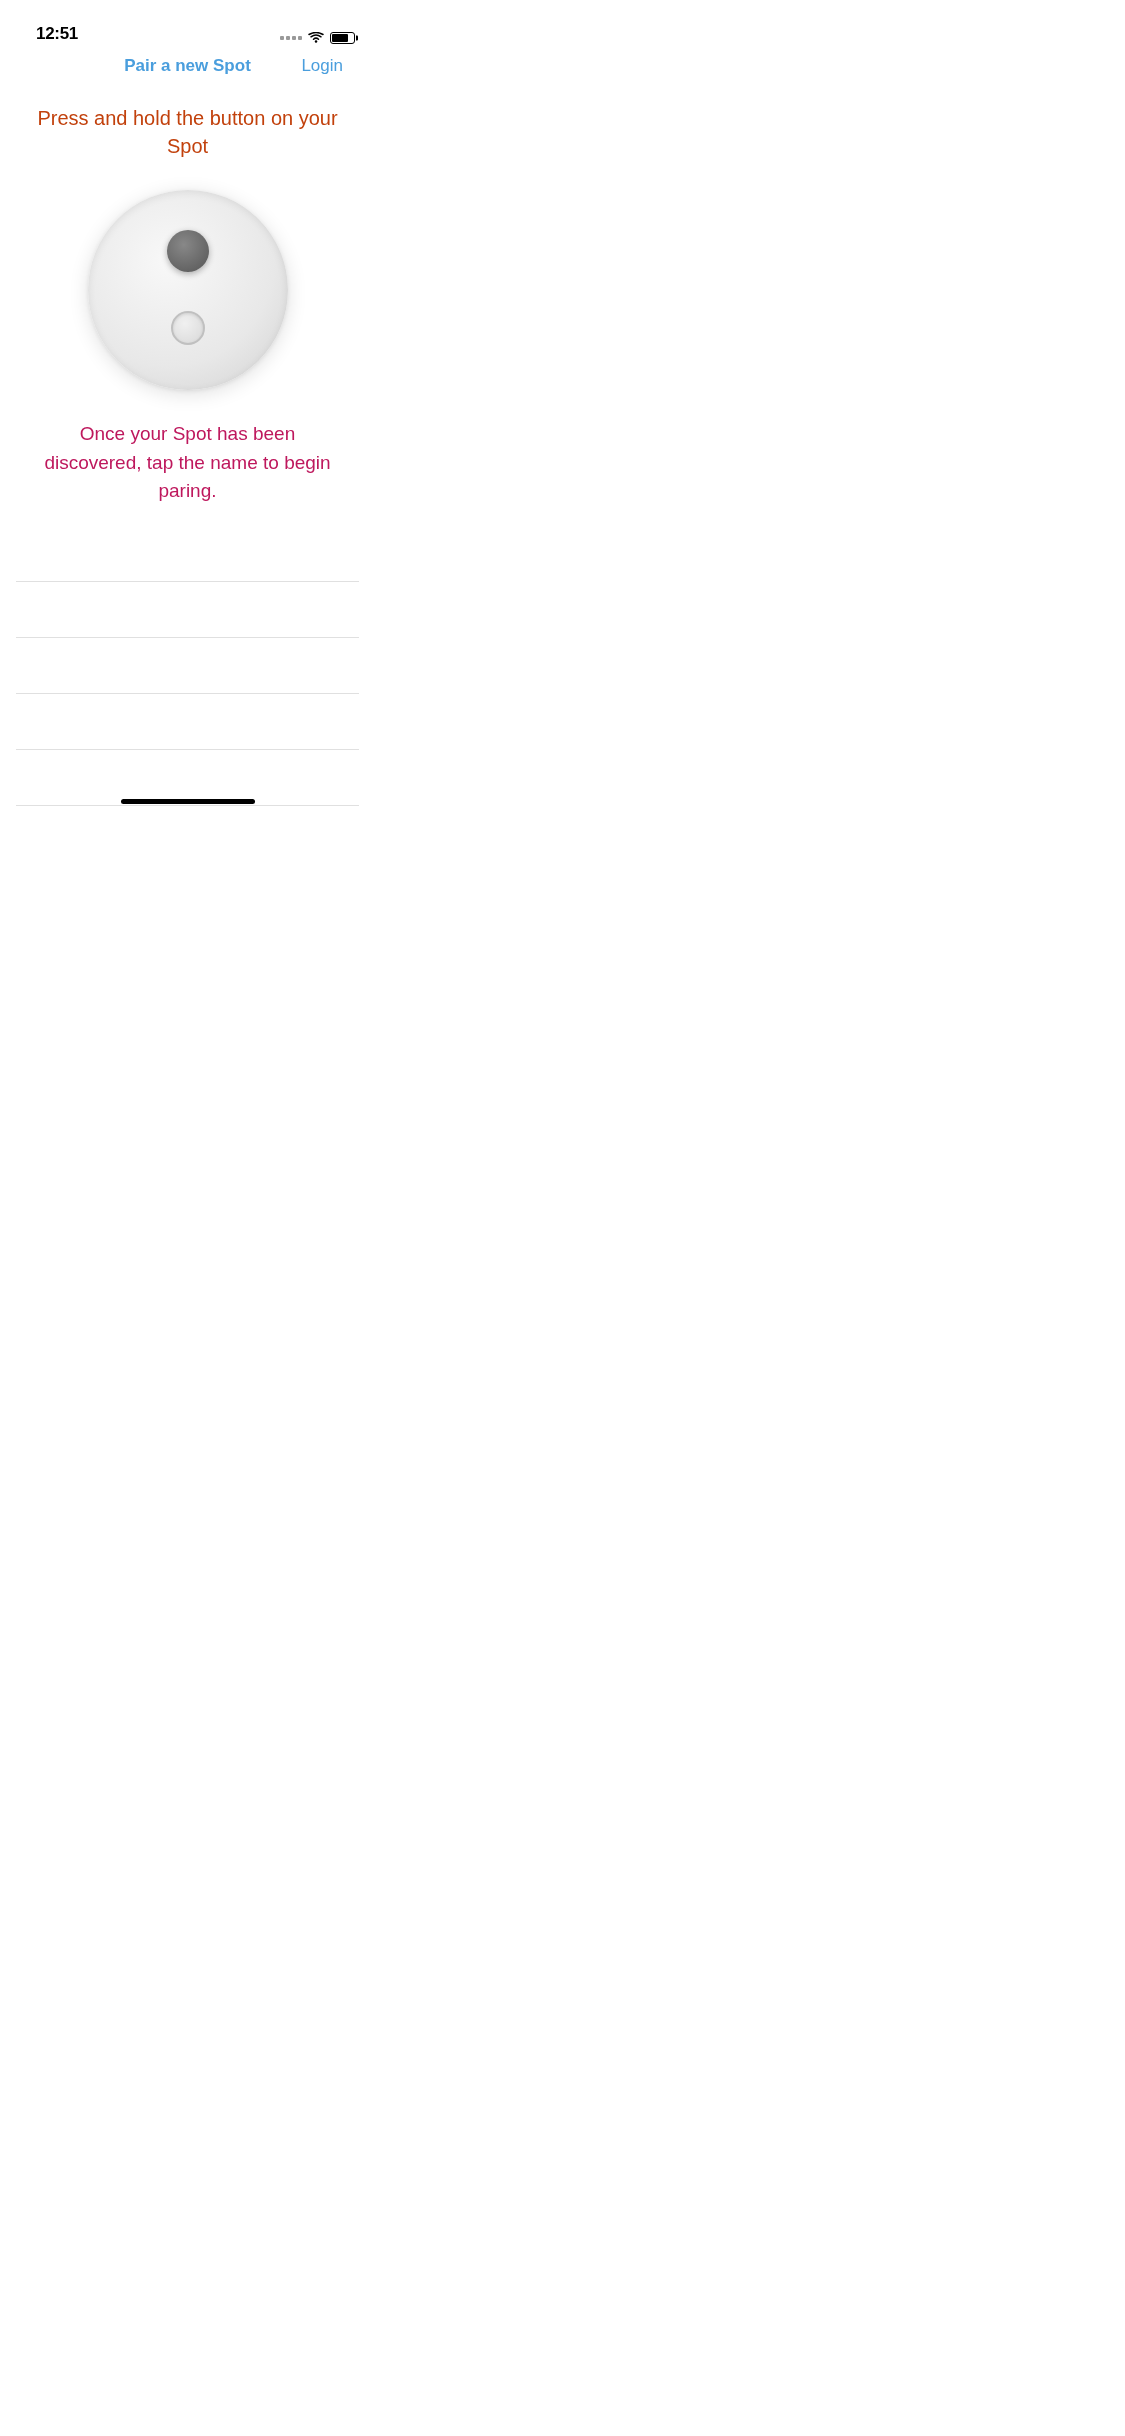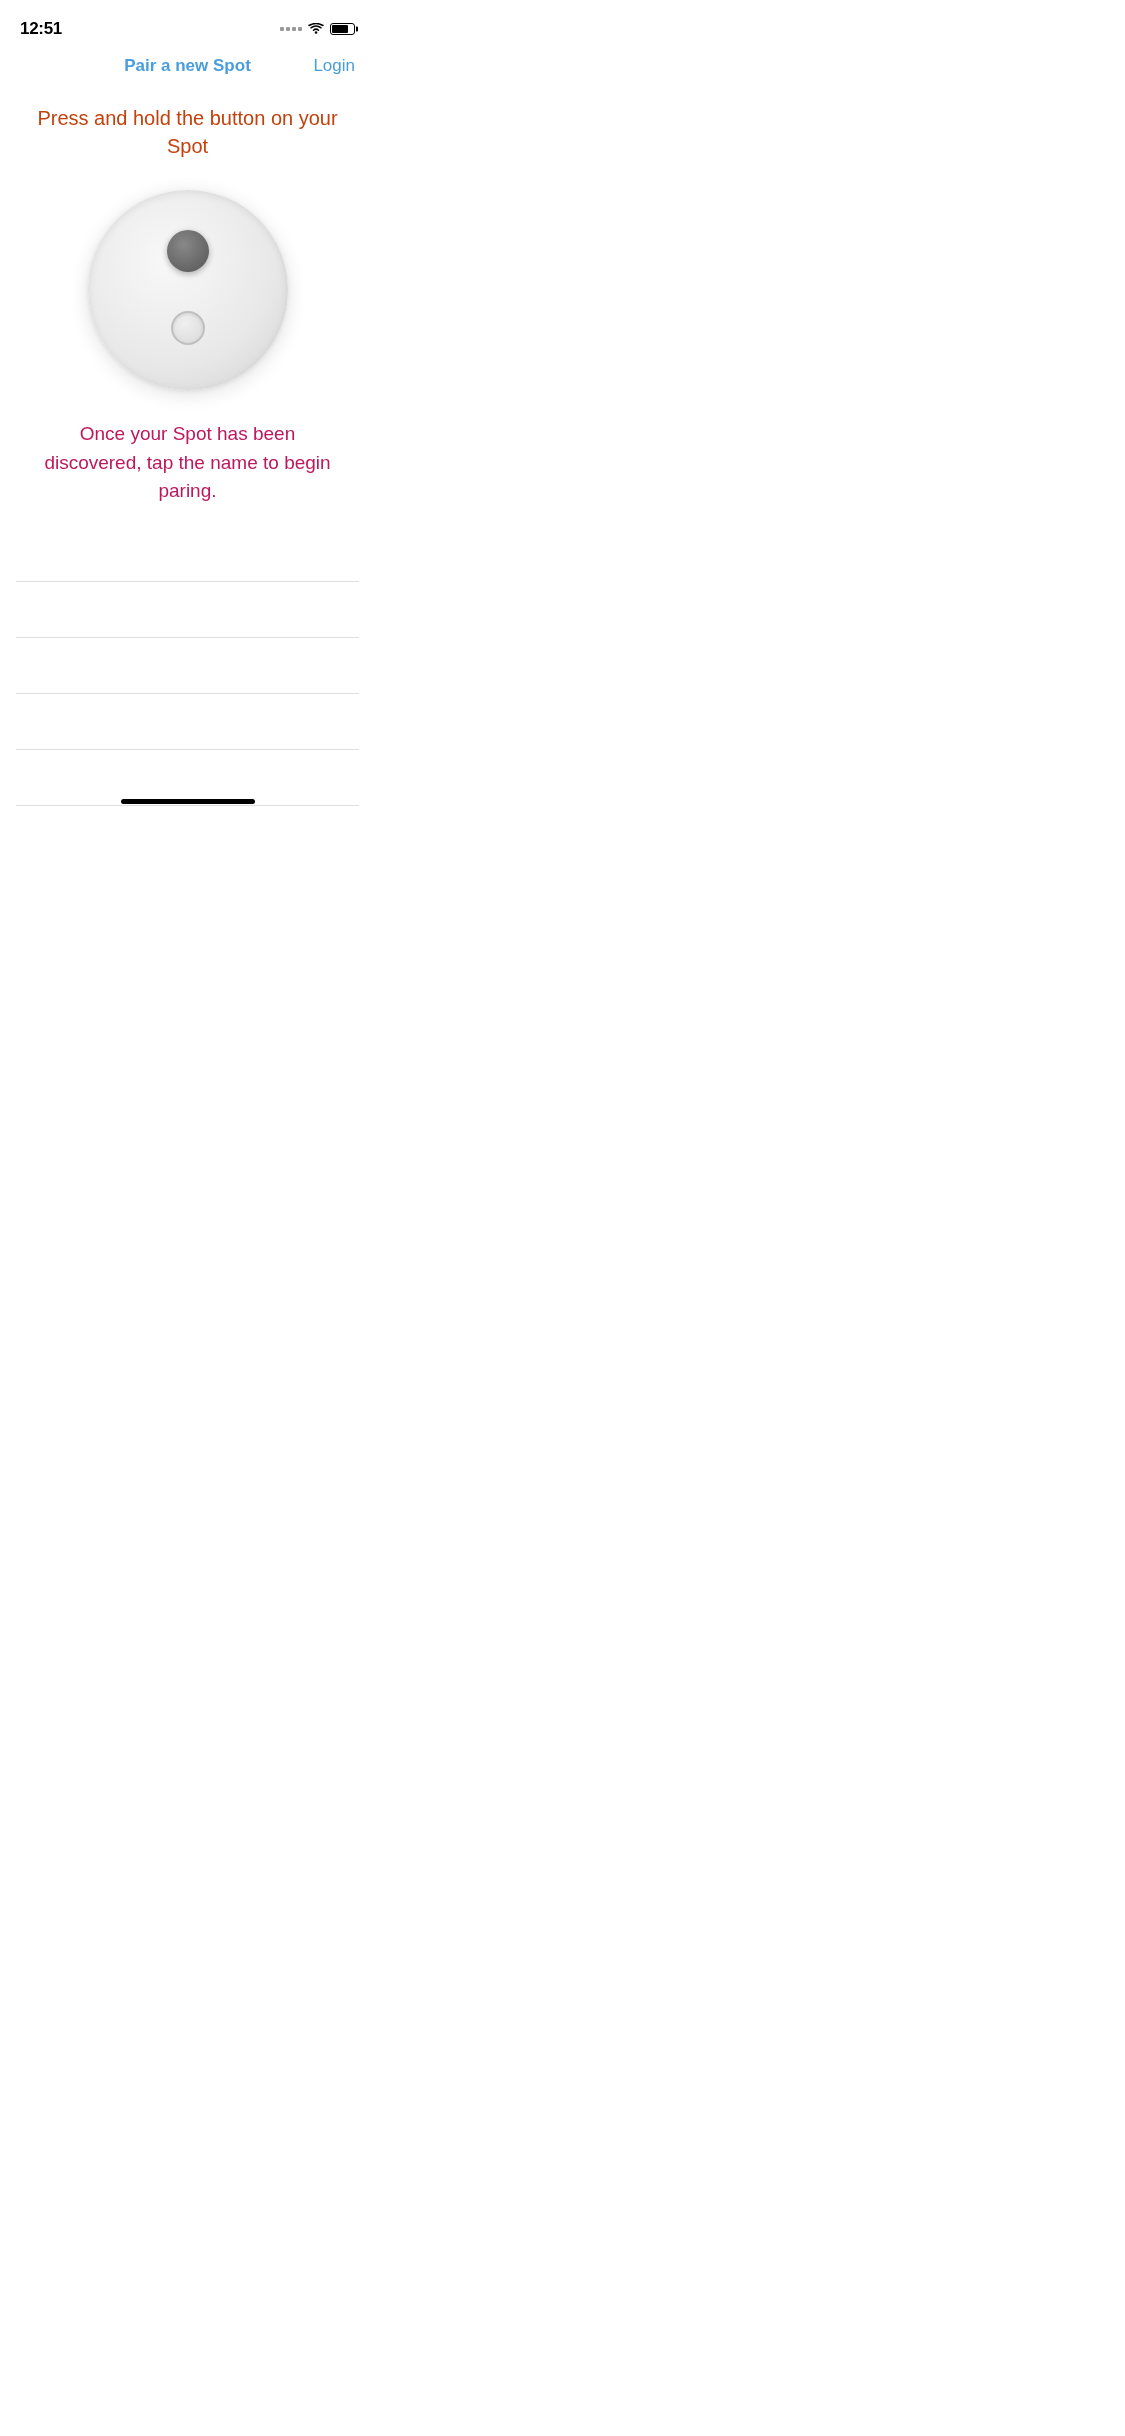--- a/index.html
+++ b/index.html
@@ -15,23 +15,24 @@
       background: #ffffff;
       font-family: -apple-system, BlinkMacSystemFont, 'SF Pro Text', 'Helvetica Neue', sans-serif;
       overflow: hidden;
       position: relative;
     }
 
     
     .status-bar {
       display: flex;
       justify-content: space-between;
-      align-items: center;
+      align-items: flex-end;
       padding: 14px 20px 0 20px;
       height: 44px;
+      margin-left: 16px;
     }
 
     .status-time {
       font-size: 17px;
       font-weight: 600;
       color: #000000;
       letter-spacing: -0.3px;
     }
 
     .status-icons {
@@ -92,21 +93,21 @@
 
     .nav-title {
       font-size: 17px;
       font-weight: 600;
       color: #4a9edd;
       text-align: center;
     }
 
     .nav-login {
       position: absolute;
-      right: 20px;
+      right: 32px;
       font-size: 17px;
       color: #4a9edd;
       font-weight: 400;
     }
 
     
     .instruction-text {
       text-align: center;
       color: #c2410c;
       font-size: 20px;

